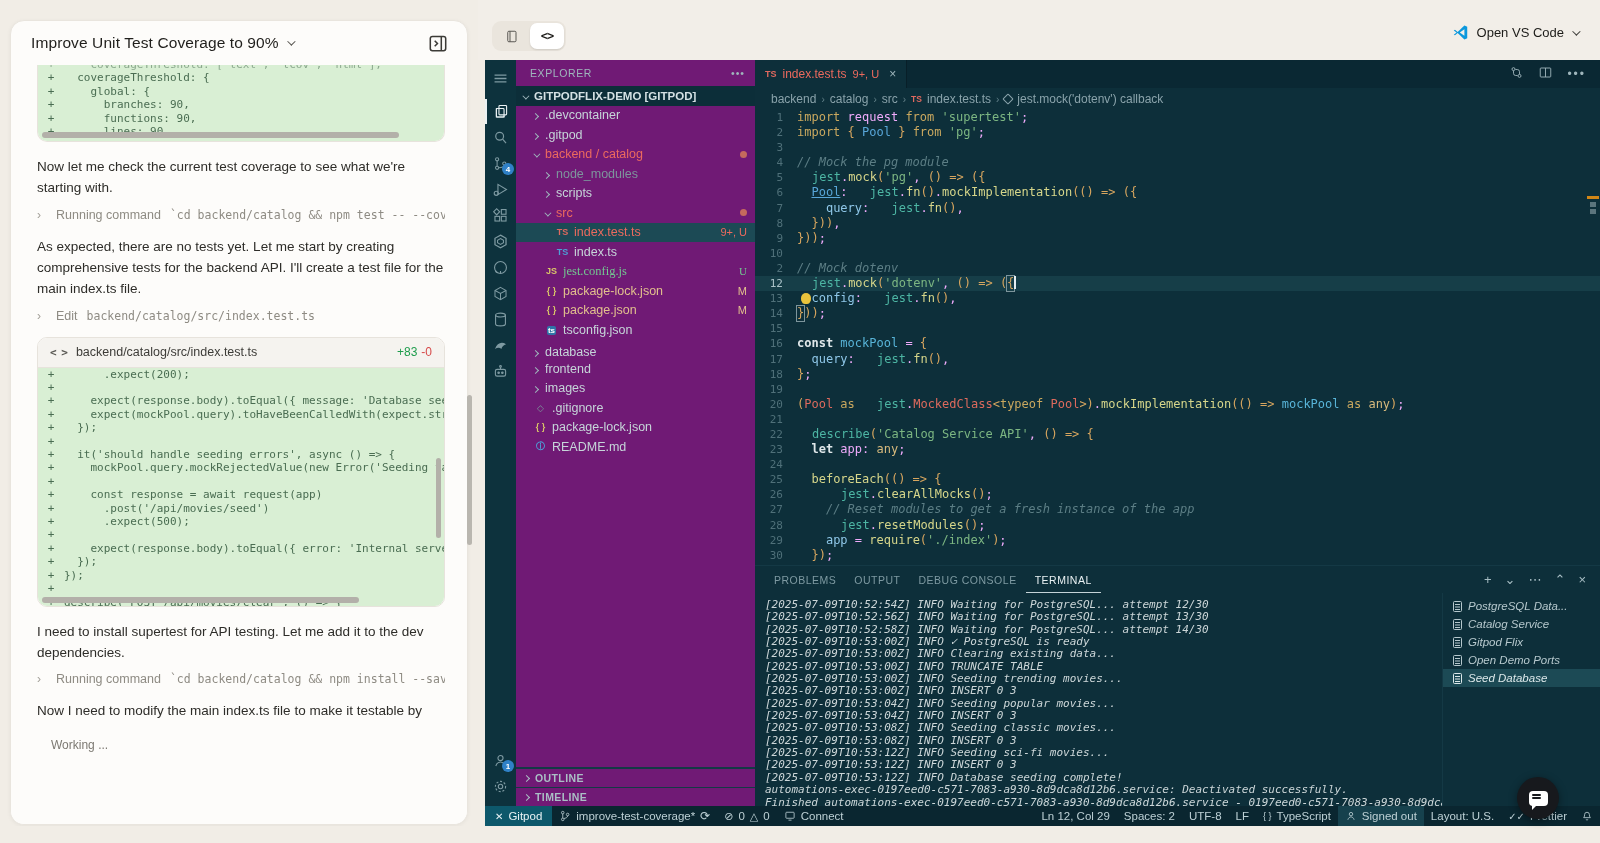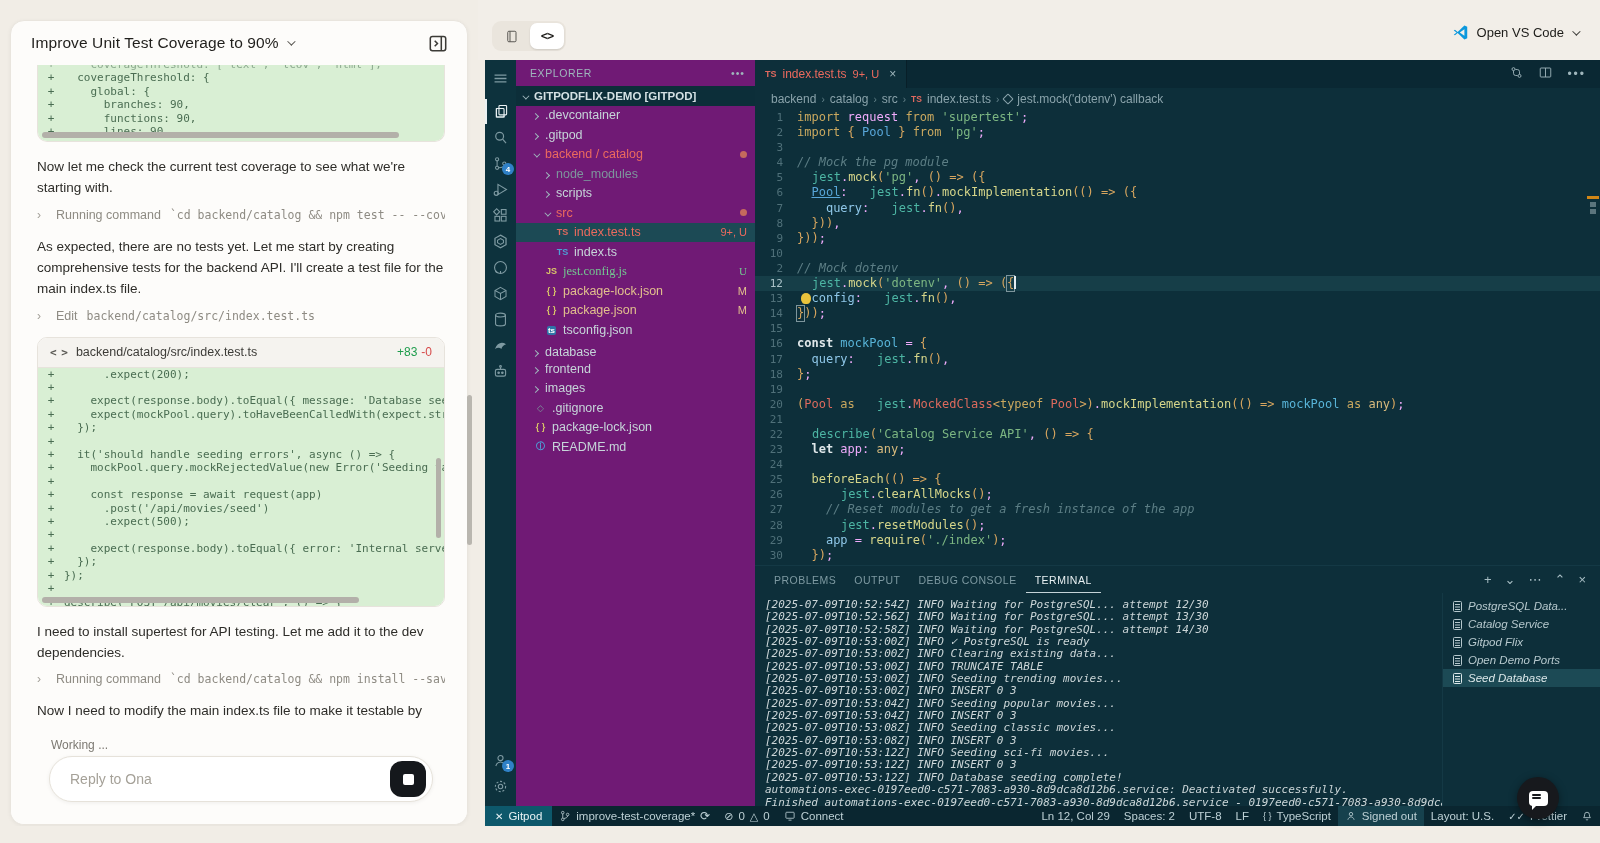--- a/index.html
+++ b/index.html
@@ -232,26 +232,20 @@
           <div class="chat-p">I need to install supertest for API testing. Let me add it to the dev dependencies.</div>
           <div class="tool-row">
             <span class="tool-chev">›</span>
             <span>Running command </span>
             <span class="code">`cd backend/catalog &amp;&amp; npm install --save-dev supertest @types/…</span>
           </div>
           <div class="chat-p">Now I need to modify the main index.ts file to make it testable by exporting the app instance.</div>
         </div>
       <div class="composer">
         <div class="working">Working ...</div>
-        <div class="reply-box">
-          <input type="text" placeholder="Reply to Ona" style="">
-          <div class="stop-btn">
-              <div class="sq"></div>
-            </div>
-        </div>
       </div>
     </div>
     <div class="ona-vscrollbar"></div>
   </div>
 
   <div class="topstrip">
     <div class="toggle-group">
       <div class="toggle-btn">
         <svg viewBox="0 0 20 20" width="15" height="15" fill="none" stroke="currentColor" stroke-width="1.3">
           <rect x="5" y="3" width="11" height="14" rx="1.5"></rect>
@@ -439,20 +433,30 @@
               <span class="ficon ic-git">◇</span>
               <span class="lbl">.gitignore</span>
             </div>
             <div class="trow" style="padding-left: 17px;">
               <span class="ficon ic-braces">{ }</span>
               <span class="lbl">package-lock.json</span>
             </div>
             <div class="trow" style="padding-left: 17px;">
               <span class="ficon ic-info">ⓘ</span>
               <span class="lbl">README.md</span>
+            </div>
+          </div>
+        <div class="sb-sections" id="sb-sections">
+            <div class="sb-sec">
+              <span class="chev right" style="width:5px;height:5px"></span>
+              <span>OUTLINE</span>
+            </div>
+            <div class="sb-sec">
+              <span class="chev right" style="width:5px;height:5px"></span>
+              <span>TIMELINE</span>
             </div>
           </div>
       </div>
 
       <div class="maincol">
         <div class="tabbar">
           <div class="tab">
             <span class="ticon">TS</span>
             <span class="tlabel">index.test.ts</span>
             <span class="tbadge2">9+, U</span>

